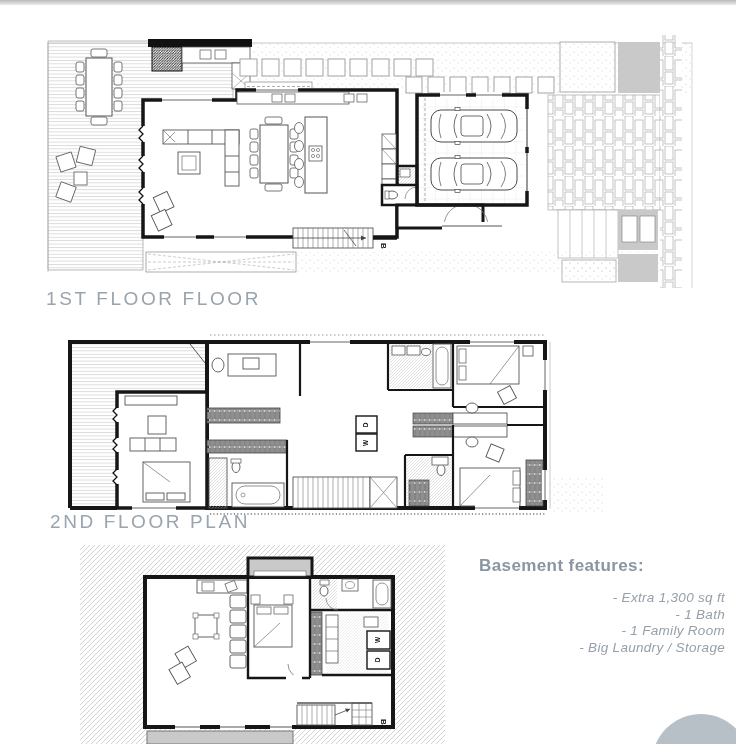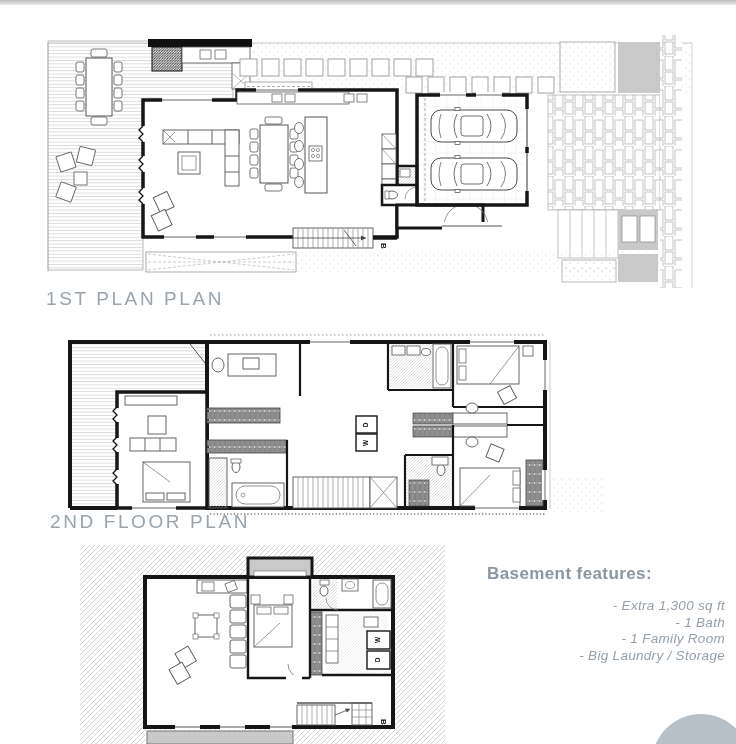--- a/index.html
+++ b/index.html
@@ -10,21 +10,21 @@
   #stage{position:relative;width:736px;height:744px;background:#fff;overflow:hidden;
          font-family:"Liberation Sans",sans-serif;}
   #topstrip{position:absolute;left:0;top:0;width:736px;height:5px;
             background:linear-gradient(#b9b9b9,#ececec);}
   #plansvg{position:absolute;left:0;top:0;}
   .planlabel{position:absolute;color:var(--label-text);font-size:19px;
              letter-spacing:2.6px;font-weight:400;}
   #label-first{left:46px;top:288px;}
   #label-second{left:50px;top:511px;}
   #features{position:absolute;left:475px;top:552px;width:250px;}
-  #features h3{margin:12px;color:var(--features-heading);font-size:17px;
+  #features h3{margin:4px;color:var(--features-heading);font-size:17px;
                font-weight:bold;letter-spacing:.4px;}
   #features ul{list-style:none;margin:14px 0 0 0;padding:0;text-align:right;}
   #features li{color:var(--features-text);font-size:13.5px;font-style:italic;
                line-height:16.5px;letter-spacing:.3px;}
   #pagenum{position:absolute;left:652px;top:714px;width:98px;height:98px;
            border-radius:50%;background:var(--page-circle);color:#fff;
            display:flex;align-items:center;justify-content:center;
            font-size:56px;font-style:italic;font-weight:bold;}
 </style>
 </head>
@@ -488,21 +488,21 @@
         <rect x="272" y="158" width="20" height="22" fill="#fff" stroke="#555" stroke-width="0.9"></rect>
         <path d="M272,165 H292 M272,172 H292 M279,158 V180 M286,158 V180" stroke="#777" stroke-width="0.6"></path>
         <line x1="255" y1="170" x2="270" y2="164" stroke="#444" stroke-width="0.8"></line>
         <path d="M270,164 l-5,-0.5 2,4 z" fill="#444"></path>
         <line x1="217" y1="158" x2="292" y2="158" stroke="#555" stroke-width="1.4"></line>
         <text x="301" y="174" font-size="8" font-weight="bold" fill="#111" transform="rotate(90 301 174)">B</text>
       </g>
     </g>
   </svg>
 
-  <div id="label-first" class="planlabel">1ST PLAN PLAN</div>
+  <div id="label-first" class="planlabel">1ST FLOOR FLOOR</div>
   <div id="label-second" class="planlabel">2ND FLOOR PLAN</div>
 
   <div id="features">
     <h3>Basement features:</h3>
     <ul>
       <li>- Extra 1,300 sq ft</li>
       <li>- 1 Bath</li>
       <li>- 1 Family Room</li>
       <li>- Big Laundry / Storage</li>
     </ul>

